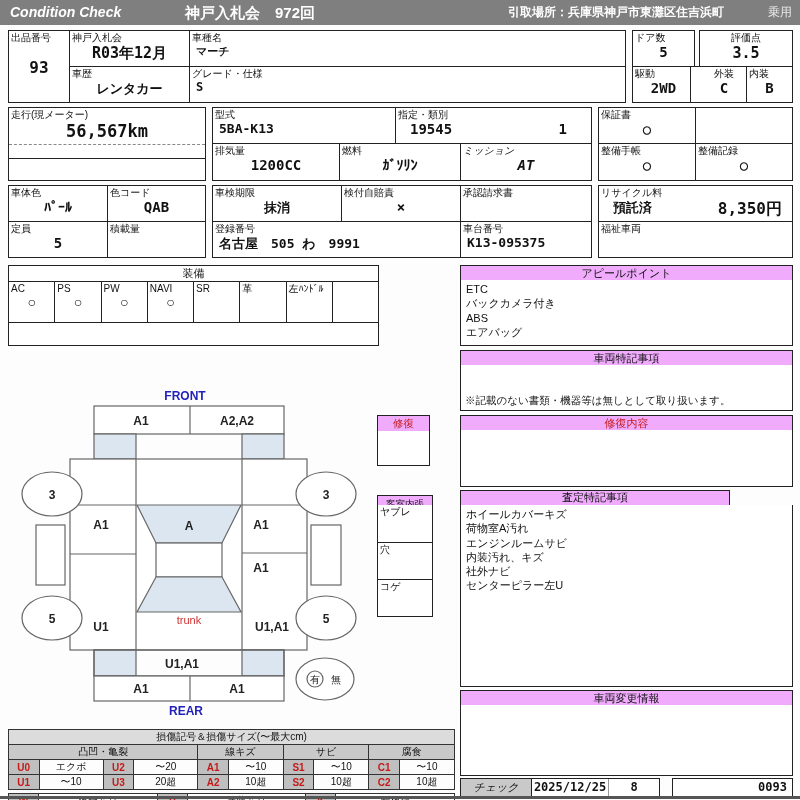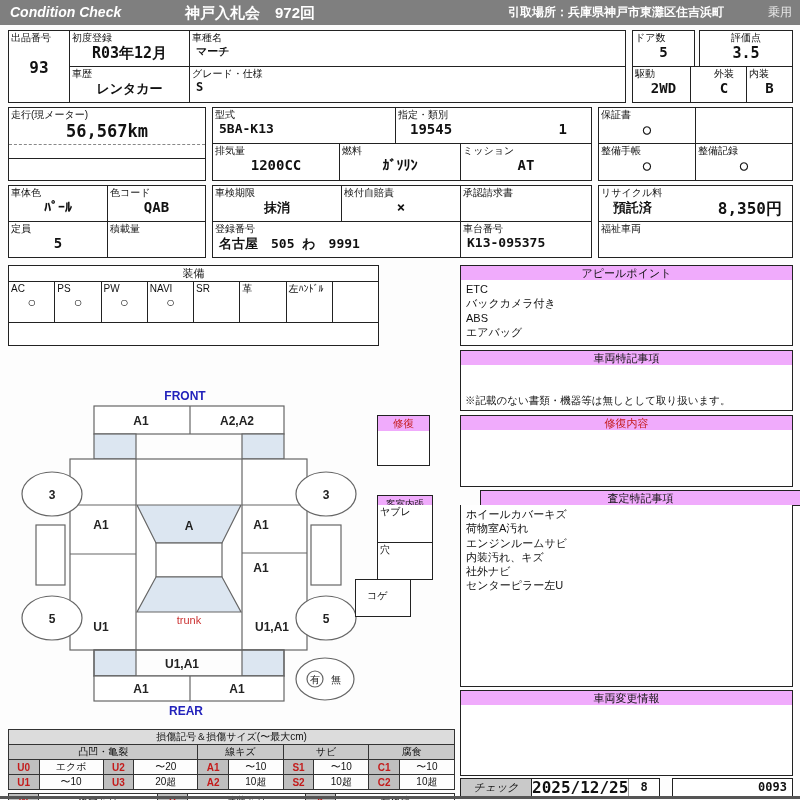--- a/index.html
+++ b/index.html
@@ -36,21 +36,21 @@
     <span style="left:185px;font-weight:bold;font-size:15px;">神戸入札会　972回</span>
     <span style="left:508px;font-weight:bold;font-size:12px;">引取場所：兵庫県神戸市東灘区住吉浜町</span>
     <span style="right:8px;font-size:12px;color:#e8e8e8;text-align:center;">乗用</span>
   </div>
 
   <div class="bx" style="left:8px;top:30px;width:62px;height:73px;">
     <div class="lbl">出品番号</div>
     <div class="val" style="font-size:16px;margin-top:14px;">93</div>
   </div>
   <div class="bx" style="left:69px;top:30px;width:121px;height:37px;">
-    <div class="lbl">初度登録</div>
+    <div class="lbl">神戸入札会</div>
     <div class="val" style="font-size:15px;">R03年12月</div>
   </div>
   <div class="bx" style="left:69px;top:66px;width:121px;height:37px;">
     <div class="lbl">車歴</div>
     <div class="val" style="font-size:13px;">レンタカー</div>
   </div>
   <div class="bx" style="left:189px;top:30px;width:437px;height:37px;">
     <div class="lbl">車種名</div>
     <div class="val-left" style="font-size:11px;">マーチ</div>
   </div>
@@ -96,21 +96,21 @@
     </div>
   </div>
   <div class="bx" style="left:212px;top:143px;width:128px;height:38px;">
     <div class="lbl">排気量</div>
     <div class="val">1200CC</div>
   </div>
   <div class="bx" style="left:339px;top:143px;width:122px;height:38px;">
     <div class="lbl">燃料</div>
     <div class="val">ｶﾞｿﾘﾝ</div>
   </div>
-  <div class="bx" style="left:460px;top:143px;width:132px;height:38px;">
+  <div class="bx" style="left:460px;top:143px;width:132px;height:38px;font-style:italic;">
     <div class="lbl">ミッション</div>
     <div class="val">AT</div>
   </div>
   <div class="bx" style="left:598px;top:107px;width:98px;height:37px;">
     <div class="lbl">保証書</div>
     <div class="val">○</div>
   </div>
   <div class="bx" style="left:695px;top:107px;width:98px;height:37px;"></div>
   <div class="bx" style="left:598px;top:143px;width:98px;height:38px;">
     <div class="lbl">整備手帳</div>
@@ -216,36 +216,36 @@
   </div>
 
   <div class="sect-hdr" style="left:460px;top:350px;width:333px;height:16px;">車両特記事項</div>
   <div class="sect-body" style="left:460px;top:365px;width:333px;height:46px;">
     <div style="position:absolute;bottom:2px;left:4px;font-size:10.5px;white-space:nowrap;">※記載のない書類・機器等は無しとして取り扱います。</div>
   </div>
 
   <div class="sect-hdr red" style="left:460px;top:415px;width:333px;height:16px;">修復内容</div>
   <div class="sect-body" style="left:460px;top:430px;width:333px;height:57px;"></div>
 
-  <div class="sect-hdr" style="left:480px;top:490px;width:321px;height:16px;">査定特記事項</div>
+  <div class="sect-hdr" style="left:460px;top:490px;width:270px;height:16px;font-family:Liberation Mono, monospace;">査定特記事項</div>
   <div class="sect-body" style="left:460px;top:505px;width:333px;height:182px;">
     <div>ホイールカバーキズ</div>
     <div>荷物室A汚れ</div>
     <div>エンジンルームサビ</div>
     <div>内装汚れ、キズ</div>
     <div>社外ナビ</div>
     <div>センターピラー左U</div>
   </div>
 
   <div class="sect-hdr" style="left:460px;top:690px;width:333px;height:16px;">車両変更情報</div>
   <div class="sect-body" style="left:460px;top:705px;width:333px;height:71px;"></div>
 
   <div class="bx" style="left:460px;top:778px;width:72px;height:19px;background:#c9c9c9;font-style:italic;font-size:11px;text-align:center;line-height:17px;">チェック</div>
   <div class="bx" style="left:531px;top:778px;width:129px;height:19px;display:flex;">
-    <span style="flex:0 0 76px;border-right:1px solid #999;font-weight:bold;font-size:16px;text-align:center;line-height:17px;font-family:'DejaVu Sans Mono',monospace;">2025/12/25</span>
+    <span style="flex:0 0 76px;border-right:1px solid #999;font-weight:bold;font-size:12px;text-align:center;line-height:17px;font-family:'DejaVu Sans Mono',monospace;">2025/12/25</span>
     <span style="flex:1;font-weight:bold;font-size:12px;text-align:center;line-height:17px;font-family:'DejaVu Sans Mono',monospace;">8</span>
   </div>
   <div class="bx" style="left:672px;top:778px;width:121px;height:19px;font-weight:bold;font-size:12px;text-align:right;line-height:17px;padding-right:5px;font-family:'DejaVu Sans Mono',monospace;">0093</div>
 
   <svg class="abs" style="left:0;top:388px;" width="460" height="345" viewBox="0 0 460 345">
     <g fill="none" stroke="#666" stroke-width="1.2">
       <text x="185" y="12" text-anchor="middle" font-size="12" font-weight="bold" fill="#2222bb" stroke="none">FRONT</text>
 
       <rect x="94" y="18" width="190" height="28" fill="#fff"></rect>
       <line x1="190" y1="18" x2="190" y2="46"></line>
@@ -308,21 +308,21 @@
   <div class="sect-hdr red" style="left:377px;top:415px;width:53px;height:17px;font-size:10.5px;">修復</div>
   <div class="sect-body" style="left:377px;top:431px;width:53px;height:35px;"></div>
 
   <div class="sect-hdr" style="left:377px;top:489px;width:56px;height:17px;font-size:9.5px;line-height:15px;margin-top:6px;">客室内張</div>
   <div class="sect-body" style="left:377px;top:505px;width:56px;height:38px;padding:0;">
       <div class="lbl">ヤブレ</div>
     </div>
   <div class="sect-body" style="left:377px;top:542px;width:56px;height:38px;padding:0;border-top:1px solid #222;">
       <div class="lbl">穴</div>
     </div>
-  <div class="sect-body" style="left:355px;top:579px;width:56px;height:38px;padding:9px;border-top:1px solid #222;">
+  <div class="sect-body" style="left:377px;top:579px;width:56px;height:38px;padding:0;border-top:1px solid #222;">
       <div class="lbl">コゲ</div>
     </div>
 
   <div class="abs" style="left:8px;top:729px;">
     <table class="lg">
       <colgroup>
           <col style="width:30px">
           <col style="width:63px">
           <col style="width:30px">
           <col style="width:63px">

